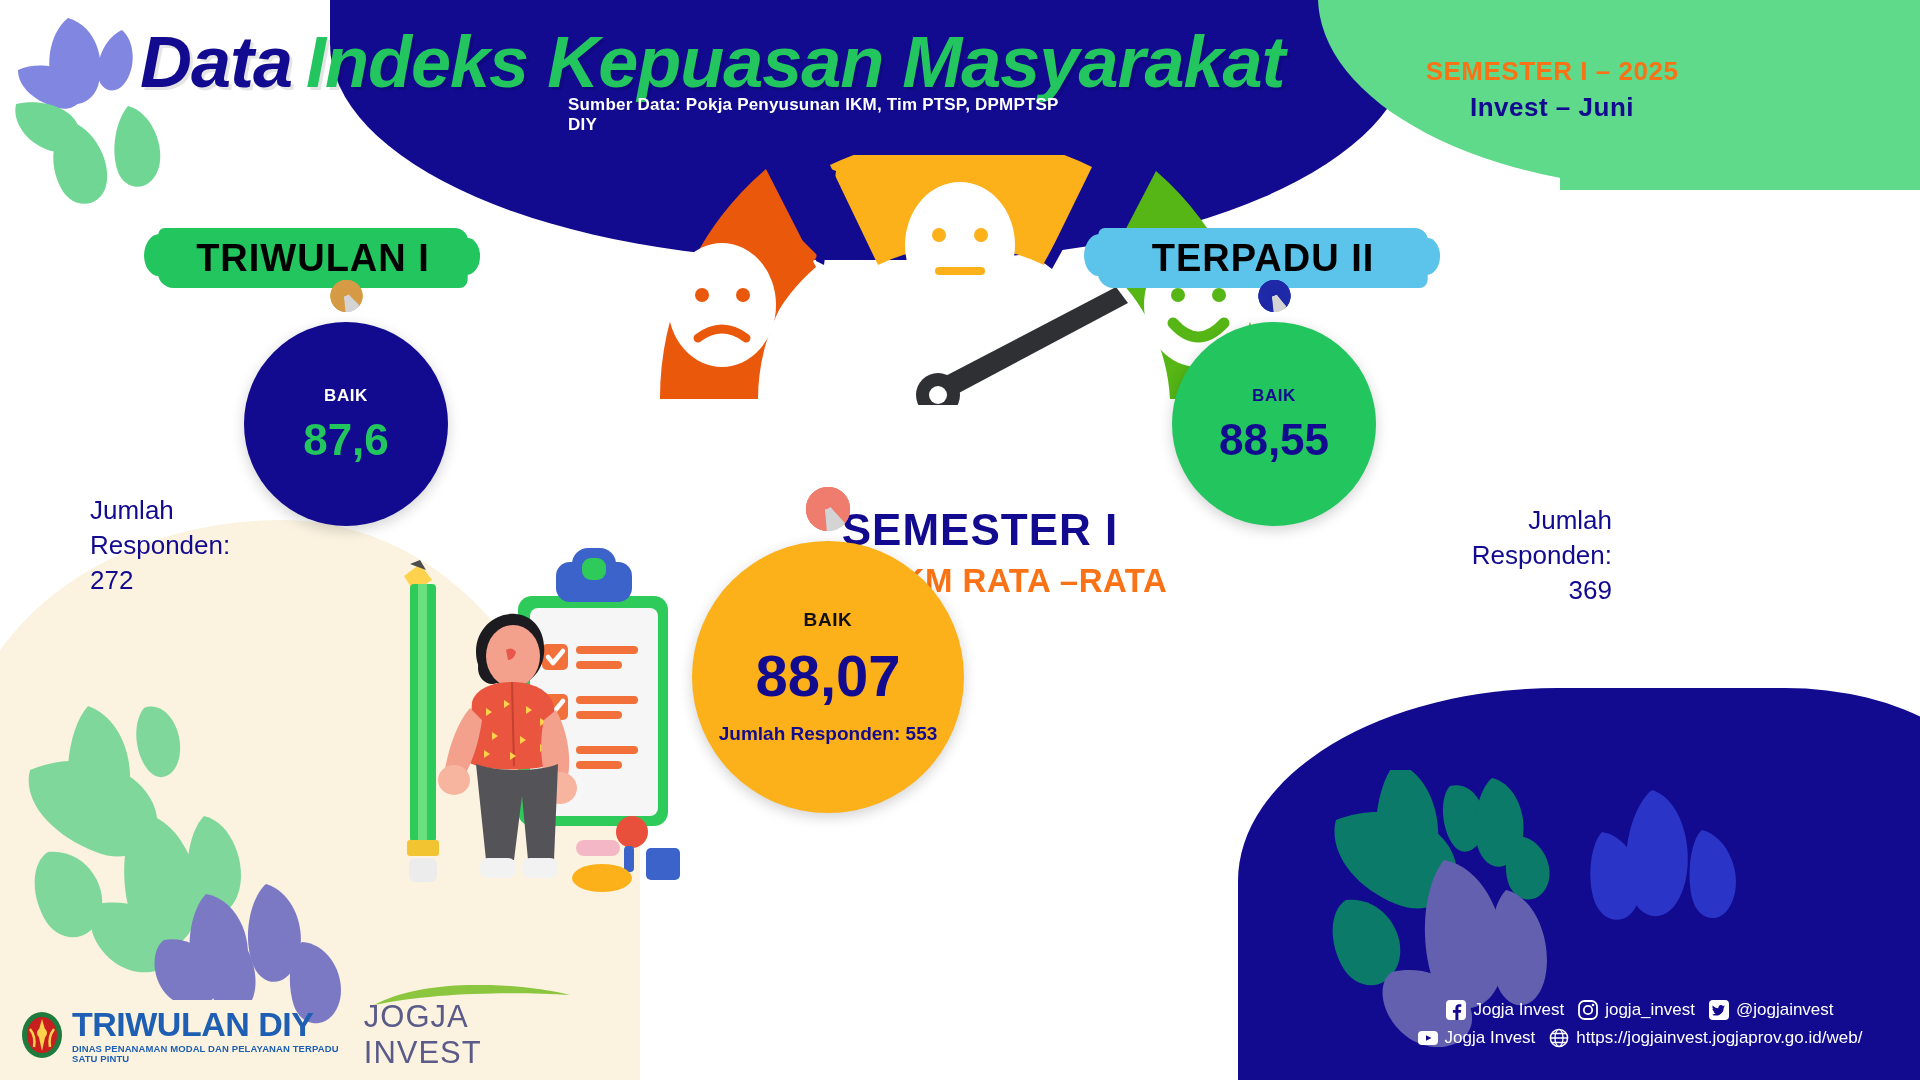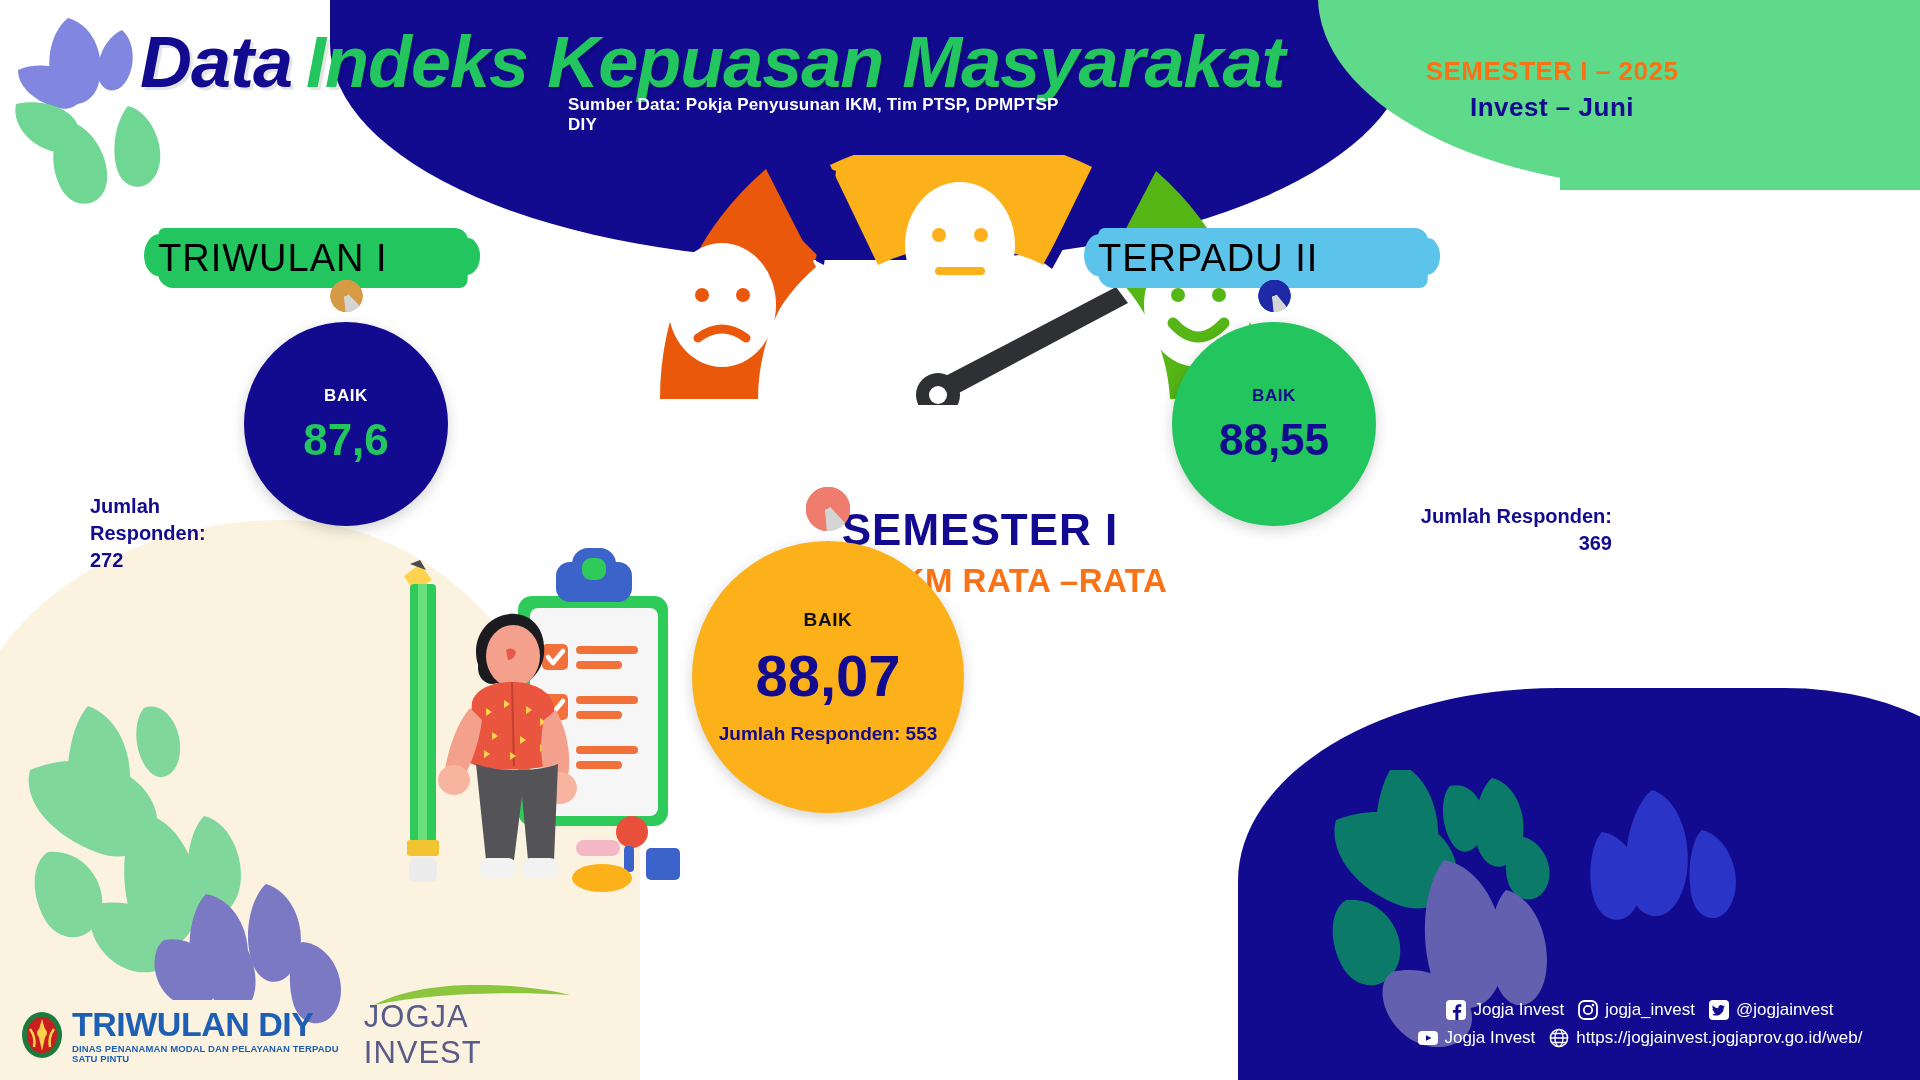--- a/index.html
+++ b/index.html
@@ -60,22 +60,22 @@
   .subtitle {
     position:absolute; left:568px; top:95px; width:520px; text-align:left;
     font-size:17px; font-weight:700; color:#ffffff; letter-spacing:.2px;
   }
   .sem-badge { position:absolute; left:1392px; top:56px; width:320px; text-align:center; }
   .sem-line1 { font-size:26px; font-weight:900; color:#f97316; letter-spacing:.5px; }
   .sem-line2 { font-size:26px; font-weight:900; color:#120a8f; letter-spacing:.5px; margin-top:5px; }
 
   
   .brush {
-    position:absolute; display:flex; align-items:center; 
-    font-size:38px; font-weight:400; color:#000; letter-spacing:1px;
+    position:absolute; display:flex; align-items:center; justify-content:center;
+    font-size:38px; font-weight:700; color:#000; letter-spacing:1px;
   }
   .brush .paint {
     position:absolute; inset:0; border-radius:6px 14px 8px 16px;
     transform:skewX(-1deg);
   }
   .brush .paint::before {
     content:""; position:absolute; left:-14px; top:6px; width:30px; height:70%;
     background:inherit; border-radius:50% 0 0 50%;
   }
   .brush .paint::after {
@@ -114,21 +114,21 @@
   #donut-q2 .val { font-size:44px; color:#120a8f; }
 
   #donut-main { left:660px; top:509px; width:336px; height:336px; }
   #donut-main .ticks i { width:6px; height:22px; margin-left:-3px; }
   #donut-main .core { inset:32px; background:#fcb01a; }
   #donut-main .lbl { font-size:19px; color:#111; margin-bottom:16px; }
   #donut-main .val { font-size:58px; color:#120a8f; }
   #donut-main .resp { font-size:19px; font-weight:800; color:#120a8f; margin-top:18px; }
 
   
-  .resp-side { position:absolute; font-size:20px; font-weight:700; color:#120a8f; line-height:1.35; }
+  .resp-side { position:absolute; font-size:26px; font-weight:400; color:#120a8f; line-height:1.35; }
   #resp-q1 { left:90px; top:493px; width:180px; text-align:left; }
   #resp-q2 { left:1412px; top:503px; width:200px; text-align:right; }
 
   
   .speedo { position:absolute; left:640px; top:155px; width:640px; height:250px; }
 
   
   .cap-sem {
     position:absolute; left:600px; top:505px; width:760px; text-align:center;
     font-size:44px; font-weight:900; color:#120a8f; letter-spacing:1px;

